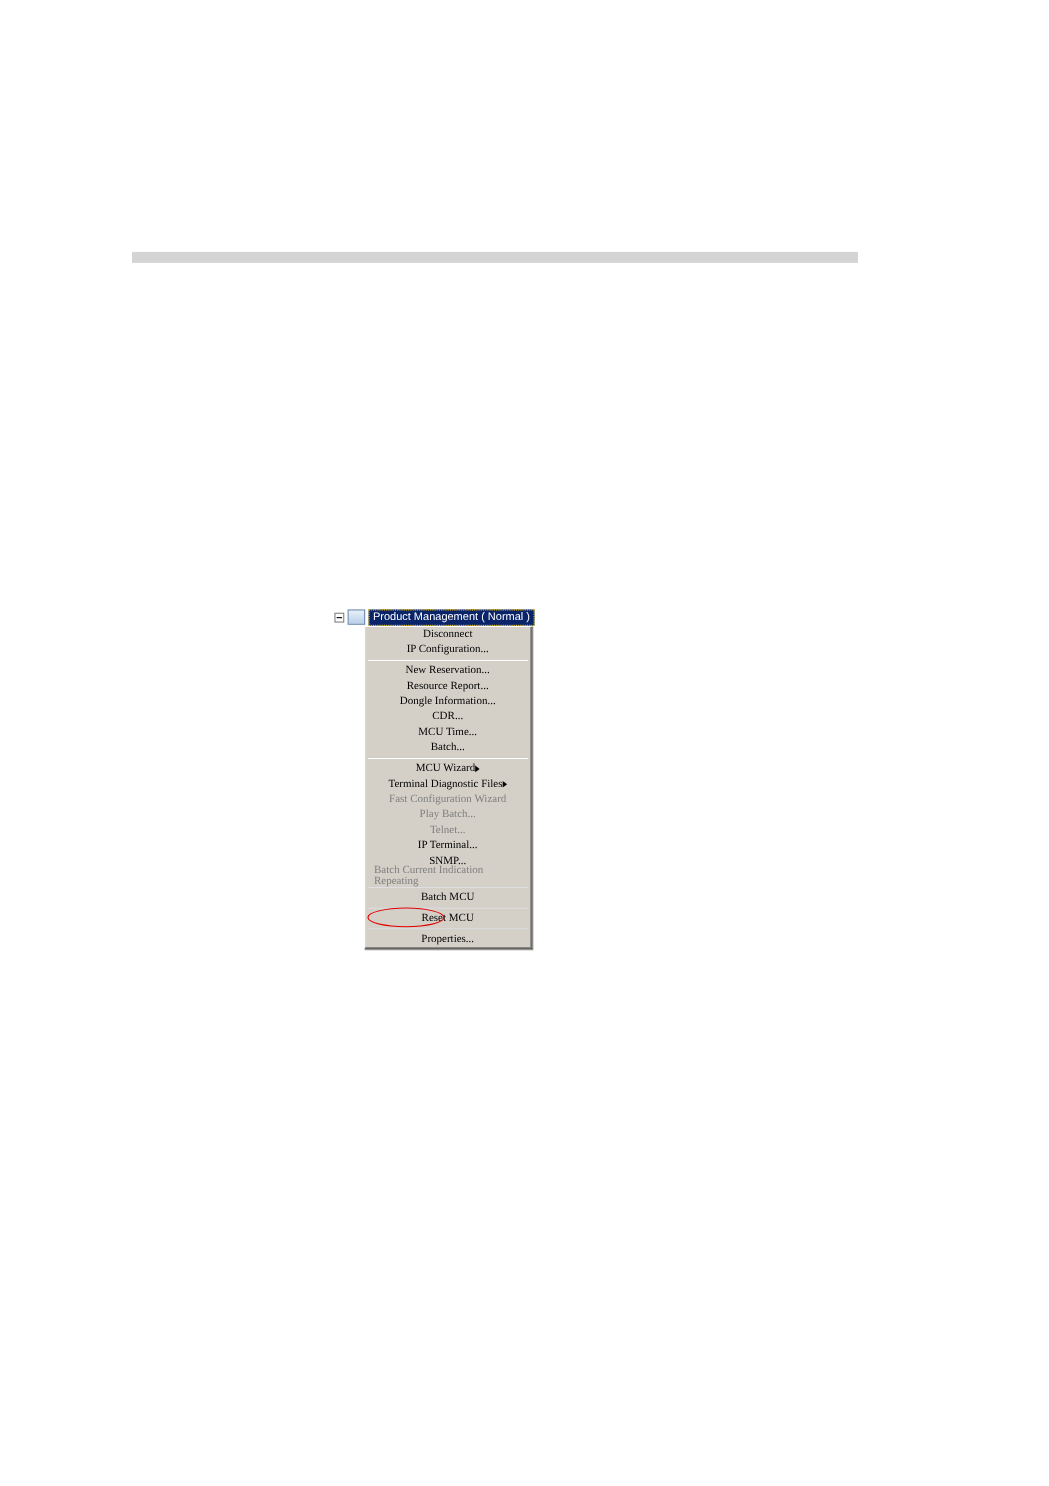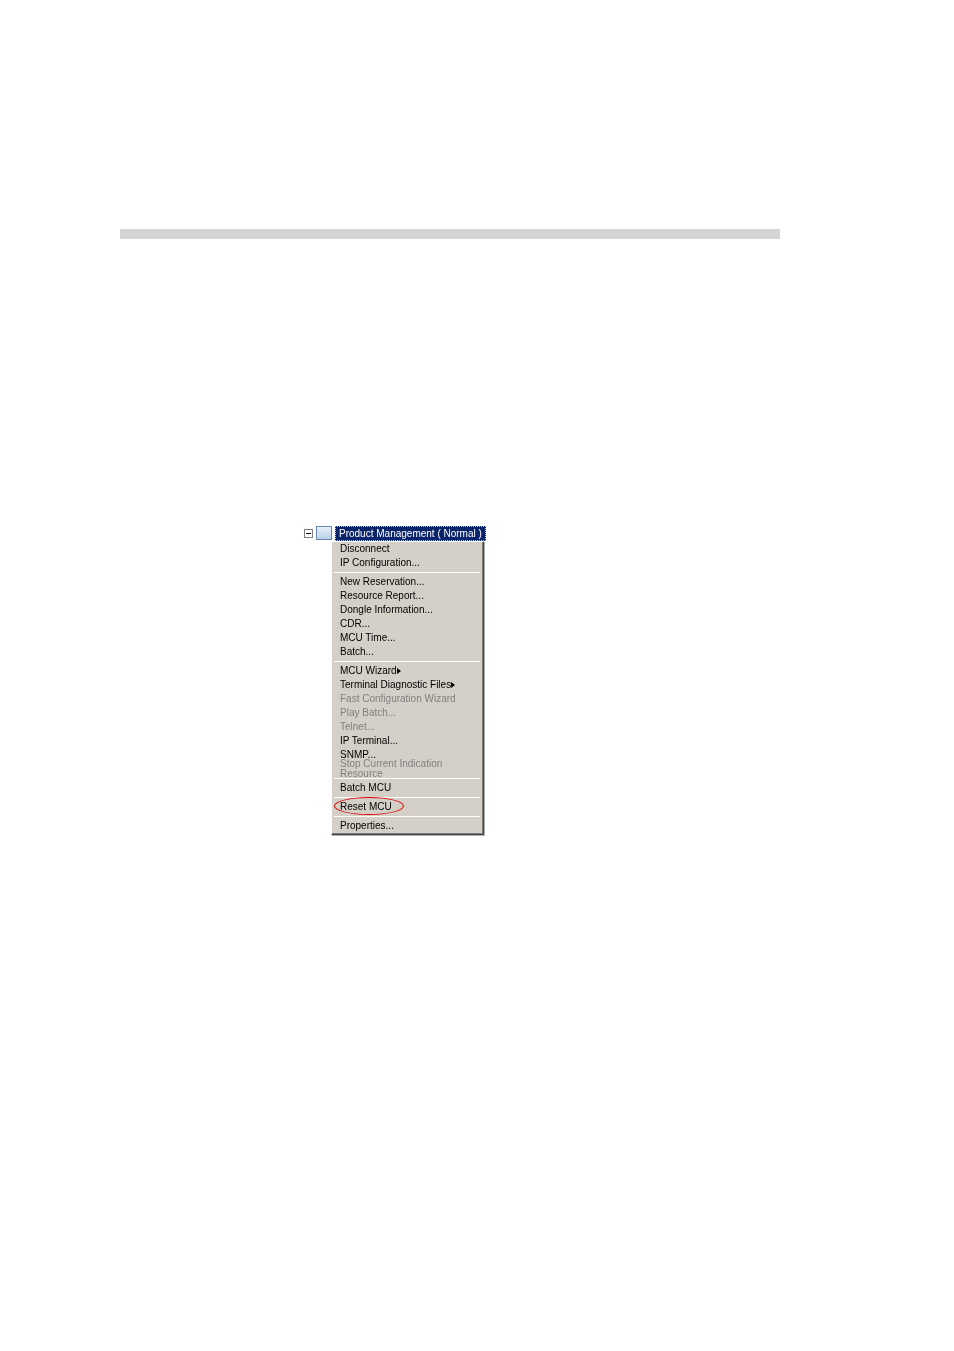--- a/index.html
+++ b/index.html
@@ -22,21 +22,21 @@
       left: 120px;
       top: 229px;
       width: 660px;
       height: 10px;
       background: #d4d4d4;
     }
     
     .menu-container {
       position: absolute;
       left: 304px;
-      top: 525px;
+      top: 553px;
       width: 182px;
     }
     
     .tree-header {
       display: flex;
       align-items: center;
       height: 16px;
       position: relative;
     }
     
@@ -92,23 +92,24 @@
       border-bottom: 1px solid #808080;
     }
     
     .menu-item {
       padding: 2px 8px 2px 8px;
       font-size: 10px;
       color: #000000;
       cursor: pointer;
       display: flex;
       align-items: center;
-      justify-content: flex-start;
+      justify-content: center;
       height: 14px;
       line-height: 10px;
+      font-family: Liberation Serif, serif;
     }
     
     .menu-item.disabled {
       color: #808080;
       cursor: default;
     }
     
     .menu-separator {
       height: 1px;
       background: #808080;
@@ -205,21 +206,21 @@
       <div class="menu-item disabled">
         <span>Telnet...</span>
       </div>
       <div class="menu-item">
         <span>IP Terminal...</span>
       </div>
       <div class="menu-item">
         <span>SNMP...</span>
       </div>
       <div class="menu-item disabled">
-        <span>Stop Current Indication Resource</span>
+        <span>Batch Current Indication Repeating</span>
       </div>
 
       <div class="menu-separator"></div>
 
       <div class="menu-item">
         <span>Batch MCU</span>
       </div>
 
       <div class="menu-separator"></div>
 

